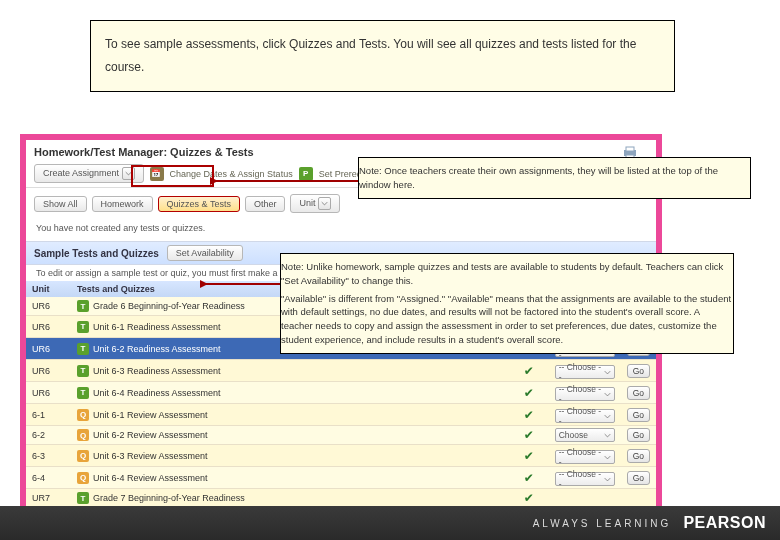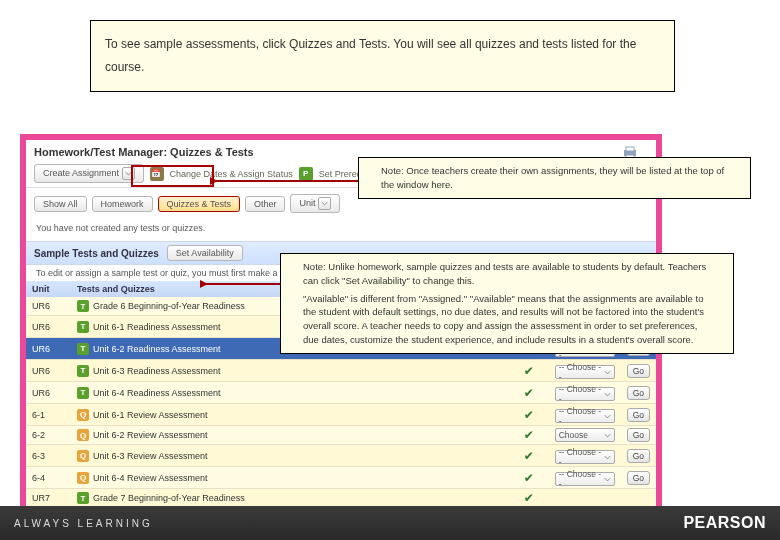--- a/index.html
+++ b/index.html
@@ -53,21 +53,21 @@
     position:relative; z-index:5;
   }
   .red-box {
     position:absolute; border:2px solid #a00; pointer-events:none;
   }
 
   .info-text { padding: 4px 10px; font-size: 9px; color:#555; }
 
   .callout-box {
     position:absolute; background:#fffde6; border:1px solid #000;
-    font-size: 9.5px; line-height:1.45; padding:6px 22px;
+    font-size: 9.5px; line-height:1.45; padding:6px 0;
     z-index:50;
   }
   .callout-box p { margin-bottom:4px; }
   .callout-box p:last-child { margin-bottom:0; }
 
   .section-band {
     background:linear-gradient(#e0ecff,#cde0ff);
     padding:3px 8px; font-size:10px; font-weight:bold; color:#334;
     border-top:1px solid #d0d8e8; border-bottom:1px solid #d0d8e8;
     display:flex; align-items:center; gap:8px;
@@ -93,22 +93,22 @@
     display:inline-flex; align-items:center; justify-content:center;
     border:1px solid #aaa; border-radius:3px; background:linear-gradient(#fff,#e5e5e5);
     font-size:8.5px; height:14px; padding:0 5px; color:#444;
   }
 
   .arrow { position:absolute; z-index:45; }
 
   .footer {
     position:absolute; left:0; bottom:0; width:780px; height:34px;
     background: linear-gradient(#3a3a3a,#2a2a2a); color:#dcdcdc;
-    display:flex; align-items:center; justify-content:space-between;
-    padding:4px 14px; font-size:10px; letter-spacing:3px;
+    display:flex; align-items:center; justify-content:flex-end;
+    padding:4px 14px; font-size:10px; letter-spacing:3px;gap:12px;
   }
   .pearson { color:#fff; font-size:16px; font-weight:bold; letter-spacing:0.5px; }
 </style>
 </head>
 <body>
 <div class="slide">
 
 <div class="top-callout">To see sample assessments, click Quizzes and Tests. You will see all quizzes and tests listed for the course.</div>
 
 <div class="app-panel">

